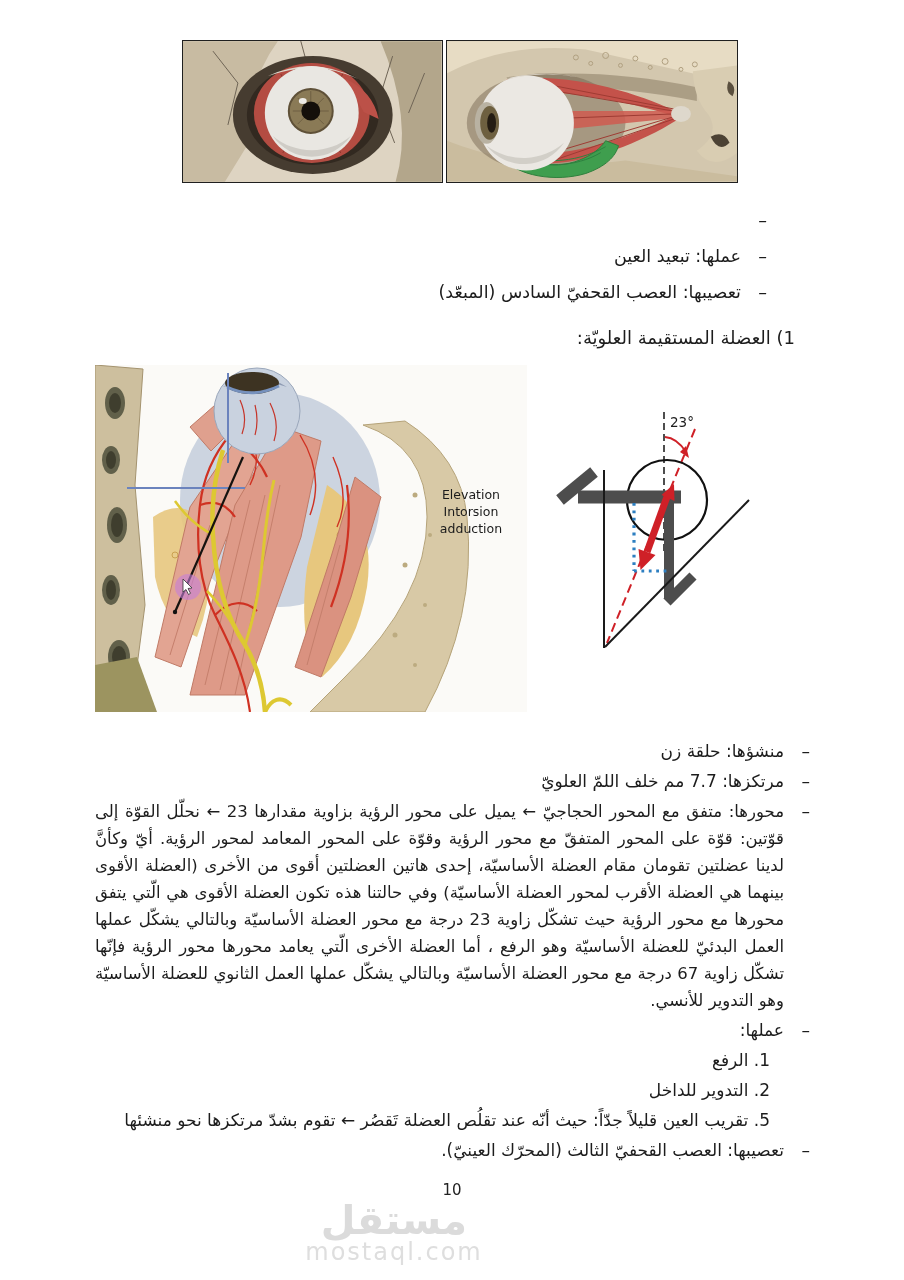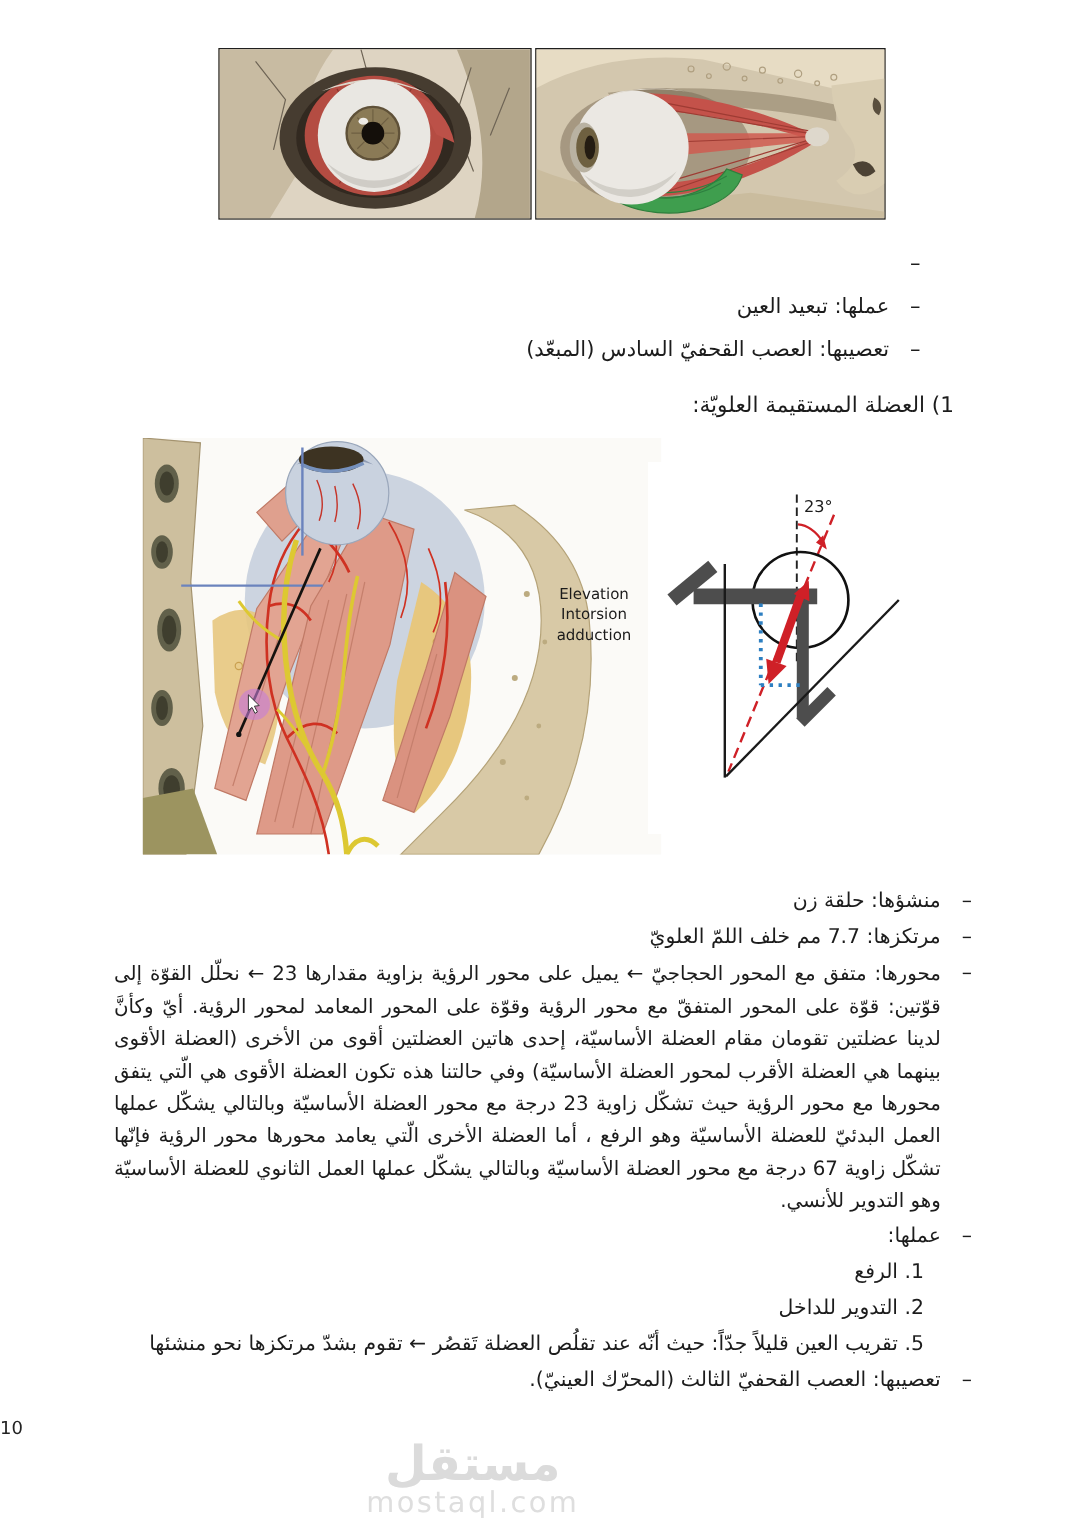--- a/index.html
+++ b/index.html
@@ -10,36 +10,36 @@
   .top-figs{position:absolute;left:182px;top:40px;width:556px;height:143px;display:flex;gap:3px;}
   .frame{border:1.6px solid #1f1f1f;background:#e7ddcb;overflow:hidden;}
   .frame.f1{width:259px;}
   .frame.f2{width:291px;}
   .frame svg{display:block;width:100%;height:100%;}
   .intro{position:absolute;left:95px;top:205px;width:672px;direction:rtl;}
   .intro .li{display:flex;gap:14px;line-height:30px;font-size:17.5px;margin-bottom:6px;}
   .heading{position:absolute;left:95px;top:322px;width:700px;direction:rtl;font-size:18px;line-height:32px;}
 
   
-  .anat{position:absolute;left:95px;top:365px;width:432px;height:347px;background:#fbfaf7;margin-left:24px;}
+  .anat{position:absolute;left:95px;top:365px;width:432px;height:347px;background:#fbfaf7;}
   .anat svg{position:absolute;left:0;top:0;width:432px;height:347px;}
   .anat .cap{position:absolute;left:330px;top:121px;width:92px;text-align:center;
              font-size:12.5px;line-height:17px;color:#1b1b1b;direction:ltr;}
   .diag{position:absolute;left:540px;top:385px;width:280px;height:310px;background:#3b82f6;}
   .diag svg{display:block;width:280px;height:310px;}
 
   
   .muscle{position:absolute;left:95px;top:738px;width:715px;direction:rtl;font-size:17px;line-height:27px;}
   .muscle .li{display:flex;gap:14px;margin-bottom:3px;}
   .muscle .li .bt{flex:1;text-align:justify;}
   .muscle .li.s-num{padding-right:40px;}
   .muscle .li.s-par .bt{font-size:16.5px;}
   .dash{flex:0 0 12px;}
 
-  .pagenum{position:absolute;left:0;top:1181px;width:904px;font-size:15px;color:#222;}
+  .pagenum{position:absolute;left:0;top:1181px;width:904px;text-align:center;font-size:15px;color:#222;}
   .wm{position:absolute;left:0;top:1199px;width:788px;text-align:center;color:#dbdbdb;direction:rtl;}
   .wm-ar{font-size:40px;font-weight:bold;line-height:42px;letter-spacing:1px;}
   .wm-en{font-size:24px;line-height:22px;direction:ltr;letter-spacing:2px;color:#dedede;}
 </style>
 </head>
 <body>
 
 <div class="page">
 
   <div class="top-figs">

